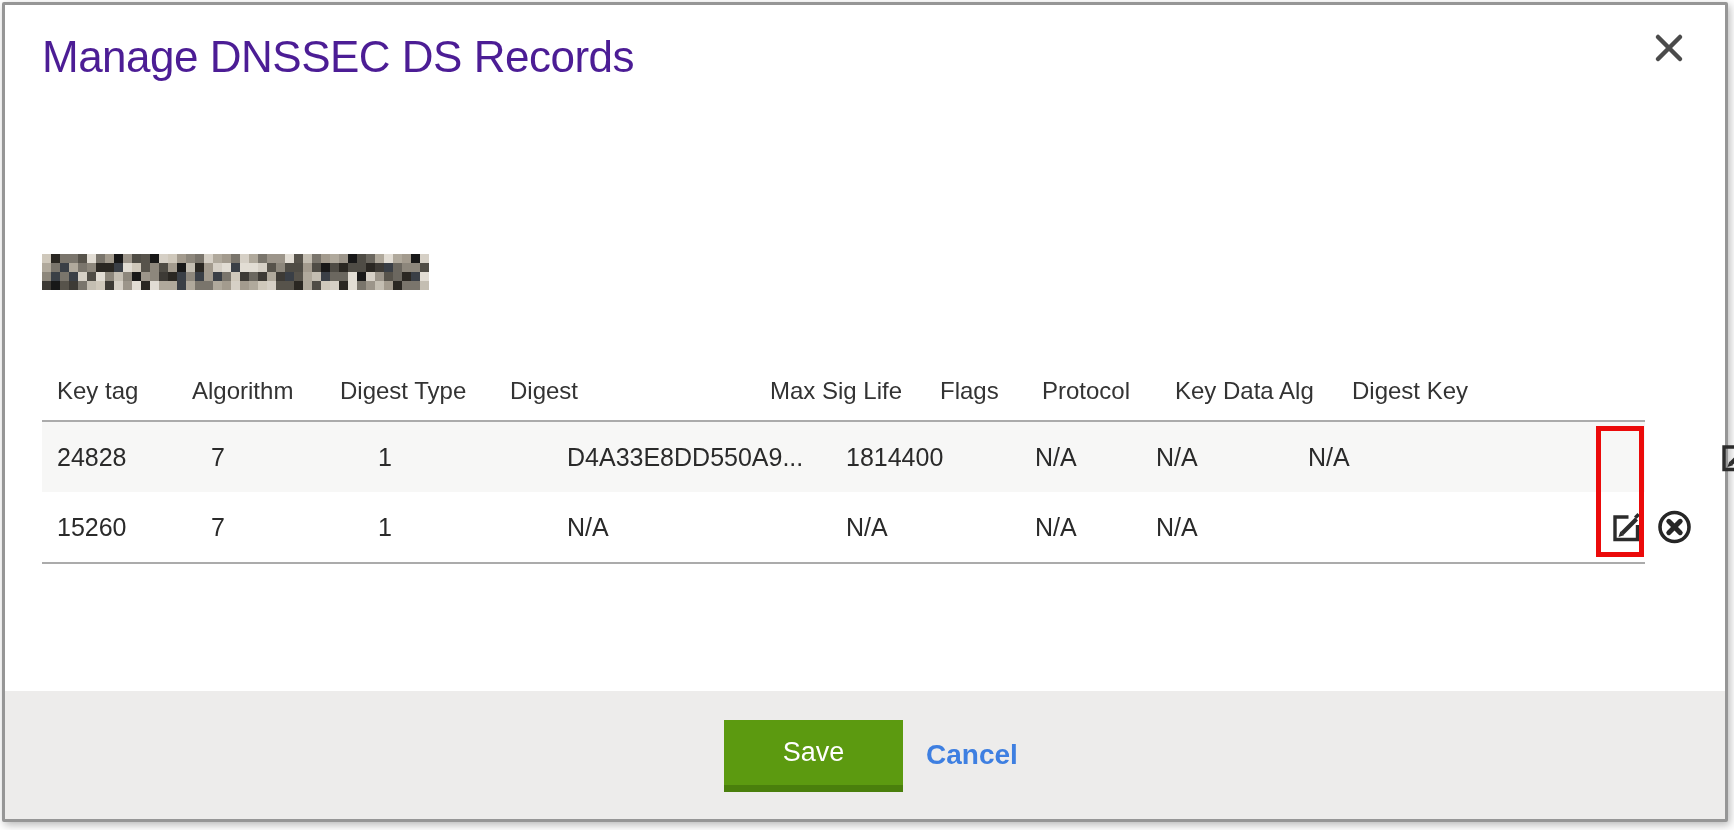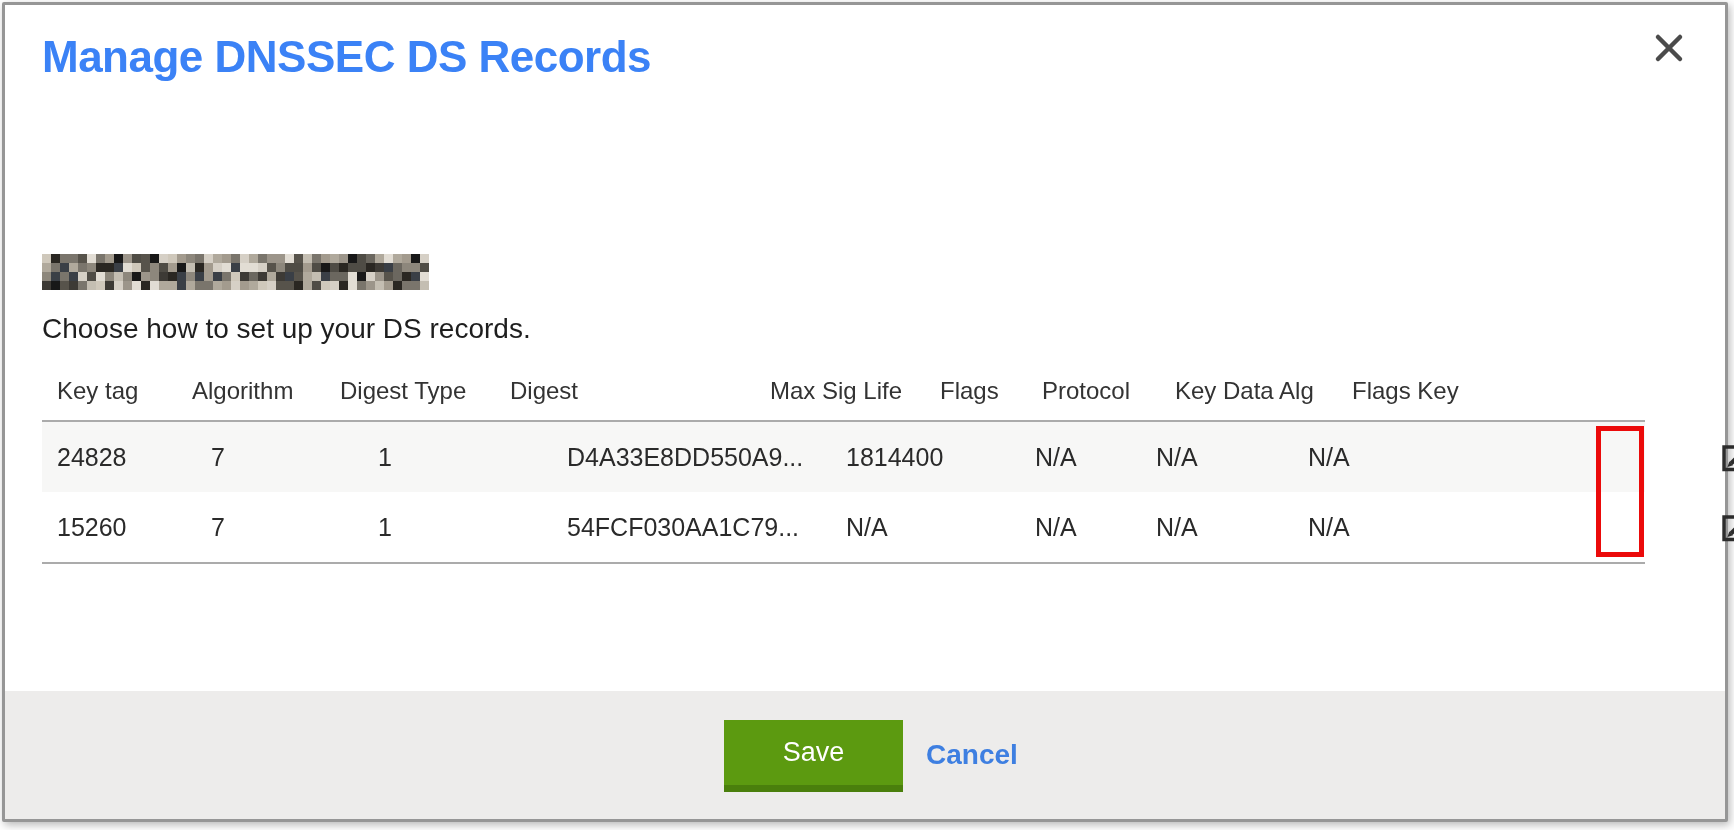--- a/index.html
+++ b/index.html
@@ -12,22 +12,22 @@
   .dialog {
     position: absolute; left: 2px; top: 2px;
     width: 1726px; height: 820px;
     background: #ffffff;
     border: 3px solid #969696;
     border-radius: 2px;
     box-shadow: 2px 3px 8px rgba(0,0,0,0.28);
   }
   .dialog-title {
     position: absolute; left: 37px; top: 28px;
-    font-size: 44px; font-weight: 700; letter-spacing: -0.5px;
-    color: #3b82f6; line-height: 1.1;
+    font-size: 44px; font-weight: 400; letter-spacing: -0.5px;
+    color: #4c1d95; line-height: 1.1;
   }
   .close-btn {
     position: absolute; right: 34px; top: 22px;
     width: 44px; height: 44px;
     background: none; border: none; cursor: pointer;
     display: flex; align-items: center; justify-content: center;
   }
   .domain-mosaic {
     position: absolute; left: 37px; top: 249px;
     width: 387px; height: 36px;
@@ -106,33 +106,32 @@
     <span>
       <svg width="30" height="30" viewBox="0 0 30 30">
         <line x1="4" y1="4" x2="26" y2="26" stroke="#4b4b4b" stroke-width="4.5" stroke-linecap="round"></line>
         <line x1="26" y1="4" x2="4" y2="26" stroke="#4b4b4b" stroke-width="4.5" stroke-linecap="round"></line>
       </svg>
     </span>
   </button>
 
   <div class="domain-mosaic" id="domain-mosaic"><span style="background: rgb(207, 200, 187);"></span><span style="background: rgb(42, 39, 34);"></span><span style="background: rgb(122, 117, 108);"></span><span style="background: rgb(122, 117, 108);"></span><span style="background: rgb(87, 83, 75);"></span><span style="background: rgb(226, 221, 212);"></span><span style="background: rgb(122, 117, 108);"></span><span style="background: rgb(163, 155, 142);"></span><span style="background: rgb(24, 24, 24);"></span><span style="background: rgb(156, 149, 138);"></span><span style="background: rgb(79, 76, 69);"></span><span style="background: rgb(87, 83, 75);"></span><span style="background: rgb(24, 24, 24);"></span><span style="background: rgb(214, 208, 198);"></span><span style="background: rgb(207, 200, 187);"></span><span style="background: rgb(163, 155, 142);"></span><span style="background: rgb(141, 135, 124);"></span><span style="background: rgb(122, 117, 108);"></span><span style="background: rgb(214, 208, 198);"></span><span style="background: rgb(176, 169, 156);"></span><span style="background: rgb(163, 155, 142);"></span><span style="background: rgb(122, 117, 108);"></span><span style="background: rgb(214, 208, 198);"></span><span style="background: rgb(176, 169, 156);"></span><span style="background: rgb(122, 117, 108);"></span><span style="background: rgb(156, 149, 138);"></span><span style="background: rgb(156, 149, 138);"></span><span style="background: rgb(226, 221, 212);"></span><span style="background: rgb(87, 83, 75);"></span><span style="background: rgb(196, 190, 178);"></span><span style="background: rgb(122, 117, 108);"></span><span style="background: rgb(163, 155, 142);"></span><span style="background: rgb(176, 169, 156);"></span><span style="background: rgb(156, 149, 138);"></span><span style="background: rgb(24, 24, 24);"></span><span style="background: rgb(79, 76, 69);"></span><span style="background: rgb(107, 103, 95);"></span><span style="background: rgb(176, 169, 156);"></span><span style="background: rgb(226, 221, 212);"></span><span style="background: rgb(176, 169, 156);"></span><span style="background: rgb(163, 155, 142);"></span><span style="background: rgb(24, 24, 24);"></span><span style="background: rgb(214, 208, 198);"></span><span style="background: rgb(176, 169, 156);"></span><span style="background: rgb(122, 117, 108);"></span><span style="background: rgb(58, 63, 70);"></span><span style="background: rgb(176, 169, 156);"></span><span style="background: rgb(122, 117, 108);"></span><span style="background: rgb(141, 135, 124);"></span><span style="background: rgb(42, 39, 34);"></span><span style="background: rgb(42, 39, 34);"></span><span style="background: rgb(58, 63, 70);"></span><span style="background: rgb(226, 221, 212);"></span><span style="background: rgb(207, 200, 187);"></span><span style="background: rgb(87, 83, 75);"></span><span style="background: rgb(141, 135, 124);"></span><span style="background: rgb(79, 76, 69);"></span><span style="background: rgb(163, 155, 142);"></span><span style="background: rgb(24, 24, 24);"></span><span style="background: rgb(196, 190, 178);"></span><span style="background: rgb(42, 39, 34);"></span><span style="background: rgb(163, 155, 142);"></span><span style="background: rgb(214, 208, 198);"></span><span style="background: rgb(226, 221, 212);"></span><span style="background: rgb(58, 63, 70);"></span><span style="background: rgb(226, 221, 212);"></span><span style="background: rgb(226, 221, 212);"></span><span style="background: rgb(214, 208, 198);"></span><span style="background: rgb(87, 83, 75);"></span><span style="background: rgb(141, 135, 124);"></span><span style="background: rgb(79, 76, 69);"></span><span style="background: rgb(79, 76, 69);"></span><span style="background: rgb(163, 155, 142);"></span><span style="background: rgb(79, 76, 69);"></span><span style="background: rgb(24, 24, 24);"></span><span style="background: rgb(79, 76, 69);"></span><span style="background: rgb(42, 39, 34);"></span><span style="background: rgb(79, 76, 69);"></span><span style="background: rgb(79, 76, 69);"></span><span style="background: rgb(42, 39, 34);"></span><span style="background: rgb(61, 58, 53);"></span><span style="background: rgb(58, 63, 70);"></span><span style="background: rgb(107, 103, 95);"></span><span style="background: rgb(141, 135, 124);"></span><span style="background: rgb(141, 135, 124);"></span><span style="background: rgb(79, 76, 69);"></span><span style="background: rgb(141, 135, 124);"></span><span style="background: rgb(58, 63, 70);"></span><span style="background: rgb(122, 117, 108);"></span><span style="background: rgb(58, 63, 70);"></span><span style="background: rgb(214, 208, 198);"></span><span style="background: rgb(79, 76, 69);"></span><span style="background: rgb(226, 221, 212);"></span><span style="background: rgb(141, 135, 124);"></span><span style="background: rgb(196, 190, 178);"></span><span style="background: rgb(141, 135, 124);"></span><span style="background: rgb(24, 24, 24);"></span><span style="background: rgb(156, 149, 138);"></span><span style="background: rgb(141, 135, 124);"></span><span style="background: rgb(61, 58, 53);"></span><span style="background: rgb(42, 39, 34);"></span><span style="background: rgb(58, 63, 70);"></span><span style="background: rgb(141, 135, 124);"></span><span style="background: rgb(58, 63, 70);"></span><span style="background: rgb(163, 155, 142);"></span><span style="background: rgb(58, 63, 70);"></span><span style="background: rgb(122, 117, 108);"></span><span style="background: rgb(207, 200, 187);"></span><span style="background: rgb(61, 58, 53);"></span><span style="background: rgb(107, 103, 95);"></span><span style="background: rgb(61, 58, 53);"></span><span style="background: rgb(176, 169, 156);"></span><span style="background: rgb(61, 58, 53);"></span><span style="background: rgb(58, 63, 70);"></span><span style="background: rgb(87, 83, 75);"></span><span style="background: rgb(176, 169, 156);"></span><span style="background: rgb(196, 190, 178);"></span><span style="background: rgb(58, 63, 70);"></span><span style="background: rgb(107, 103, 95);"></span><span style="background: rgb(107, 103, 95);"></span><span style="background: rgb(226, 221, 212);"></span><span style="background: rgb(24, 24, 24);"></span><span style="background: rgb(214, 208, 198);"></span><span style="background: rgb(156, 149, 138);"></span><span style="background: rgb(87, 83, 75);"></span><span style="background: rgb(107, 103, 95);"></span><span style="background: rgb(42, 39, 34);"></span><span style="background: rgb(58, 63, 70);"></span><span style="background: rgb(226, 221, 212);"></span><span style="background: rgb(61, 58, 53);"></span><span style="background: rgb(24, 24, 24);"></span><span style="background: rgb(87, 83, 75);"></span><span style="background: rgb(61, 58, 53);"></span><span style="background: rgb(122, 117, 108);"></span><span style="background: rgb(196, 190, 178);"></span><span style="background: rgb(207, 200, 187);"></span><span style="background: rgb(61, 58, 53);"></span><span style="background: rgb(214, 208, 198);"></span><span style="background: rgb(156, 149, 138);"></span><span style="background: rgb(226, 221, 212);"></span><span style="background: rgb(42, 39, 34);"></span><span style="background: rgb(226, 221, 212);"></span><span style="background: rgb(176, 169, 156);"></span><span style="background: rgb(176, 169, 156);"></span><span style="background: rgb(58, 63, 70);"></span><span style="background: rgb(176, 169, 156);"></span><span style="background: rgb(122, 117, 108);"></span><span style="background: rgb(122, 117, 108);"></span><span style="background: rgb(176, 169, 156);"></span><span style="background: rgb(163, 155, 142);"></span><span style="background: rgb(214, 208, 198);"></span><span style="background: rgb(163, 155, 142);"></span><span style="background: rgb(176, 169, 156);"></span><span style="background: rgb(207, 200, 187);"></span><span style="background: rgb(214, 208, 198);"></span><span style="background: rgb(87, 83, 75);"></span><span style="background: rgb(87, 83, 75);"></span><span style="background: rgb(42, 39, 34);"></span><span style="background: rgb(176, 169, 156);"></span><span style="background: rgb(79, 76, 69);"></span><span style="background: rgb(207, 200, 187);"></span><span style="background: rgb(214, 208, 198);"></span><span style="background: rgb(42, 39, 34);"></span><span style="background: rgb(226, 221, 212);"></span><span style="background: rgb(122, 117, 108);"></span><span style="background: rgb(156, 149, 138);"></span><span style="background: rgb(196, 190, 178);"></span><span style="background: rgb(163, 155, 142);"></span><span style="background: rgb(42, 39, 34);"></span><span style="background: rgb(122, 117, 108);"></span><span style="background: rgb(122, 117, 108);"></span><span style="background: rgb(196, 190, 178);"></span></div>
 
-  <p class="subtitle">Choose how to set up your DS records.</p>
 
   <div class="ds-table">
     <div class="t-row t-head" id="table-head">
         <div class="t-cell">Key tag</div>
         <div class="t-cell">Algorithm</div>
         <div class="t-cell">Digest Type</div>
         <div class="t-cell">Digest</div>
         <div class="t-cell">Max Sig Life</div>
         <div class="t-cell">Flags</div>
         <div class="t-cell">Protocol</div>
         <div class="t-cell">Key Data Alg</div>
-        <div class="t-cell">Flags Key</div>
+        <div class="t-cell">Digest Key</div>
         <div></div>
       </div>
     <div class="t-body" id="table-body">
         <div class="t-row">
           <div class="t-cell">24828</div>
           <div class="t-cell">7</div>
           <div class="t-cell">1</div>
           <div class="t-cell">D4A33E8DD550A9...</div>
           <div class="t-cell">1814400</div>
           <div class="t-cell">N/A</div>
@@ -150,21 +149,20 @@
                 <circle cx="18.5" cy="19" r="14.5" fill="none" stroke="#262626" stroke-width="3.6"></circle>
                 <line x1="12.8" y1="13.3" x2="24.2" y2="24.7" stroke="#262626" stroke-width="5" stroke-linecap="round"></line>
                 <line x1="24.2" y1="13.3" x2="12.8" y2="24.7" stroke="#262626" stroke-width="5" stroke-linecap="round"></line>
               </svg></button>
           </div>
         </div>
         <div class="t-row">
           <div class="t-cell">15260</div>
           <div class="t-cell">7</div>
           <div class="t-cell">1</div>
-          <div class="t-cell">54FCF030AA1C79...</div>
           <div class="t-cell">N/A</div>
           <div class="t-cell">N/A</div>
           <div class="t-cell">N/A</div>
           <div class="t-cell">N/A</div>
           <div class="t-cell"></div>
           <div class="cell-actions">
             <button class="icon-btn"><svg width="35" height="34" viewBox="0 0 34 34">
                 <path d="M28 15 L28 29.5 L5.5 29.5 L5.5 7 L19 7" fill="none" stroke="#2c2c2c" stroke-width="3.4"></path>
                 <path d="M12.5 23.5 L27 9" fill="none" stroke="#2c2c2c" stroke-width="4.2"></path>
                 <path d="M27 9 L30.5 5.5 L28 3 L24.5 6.5 Z" fill="#2c2c2c"></path>

